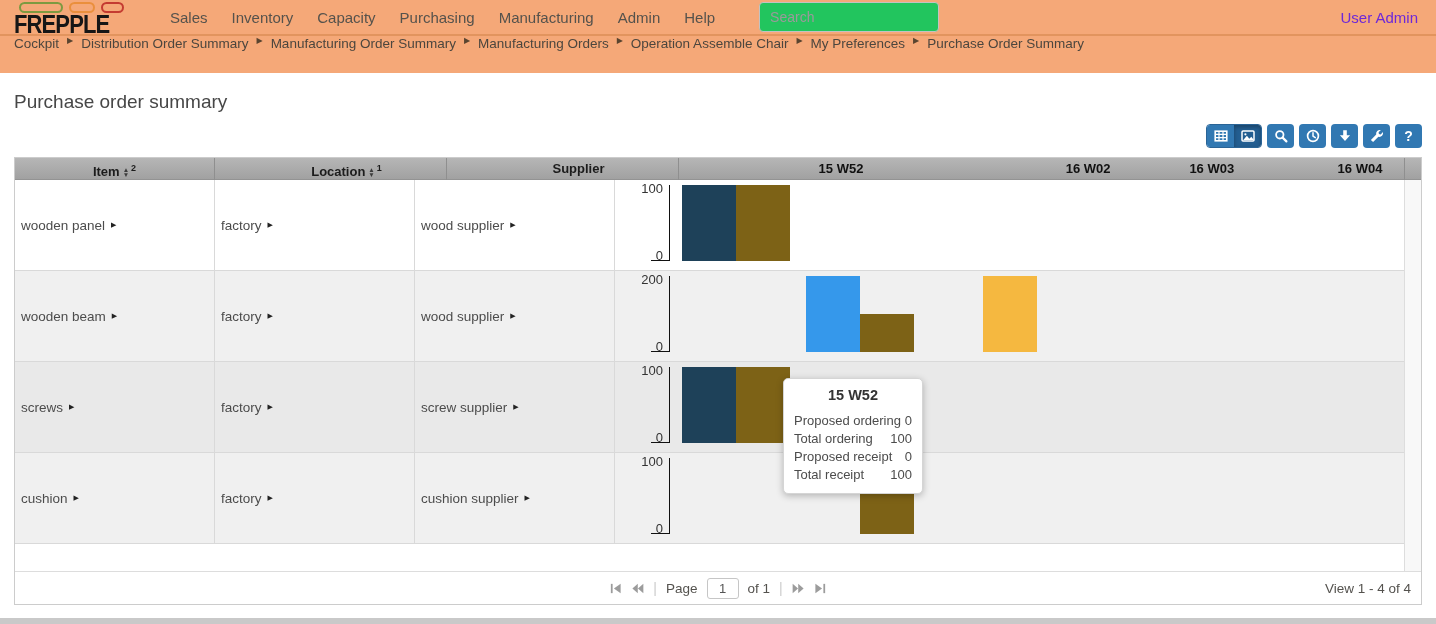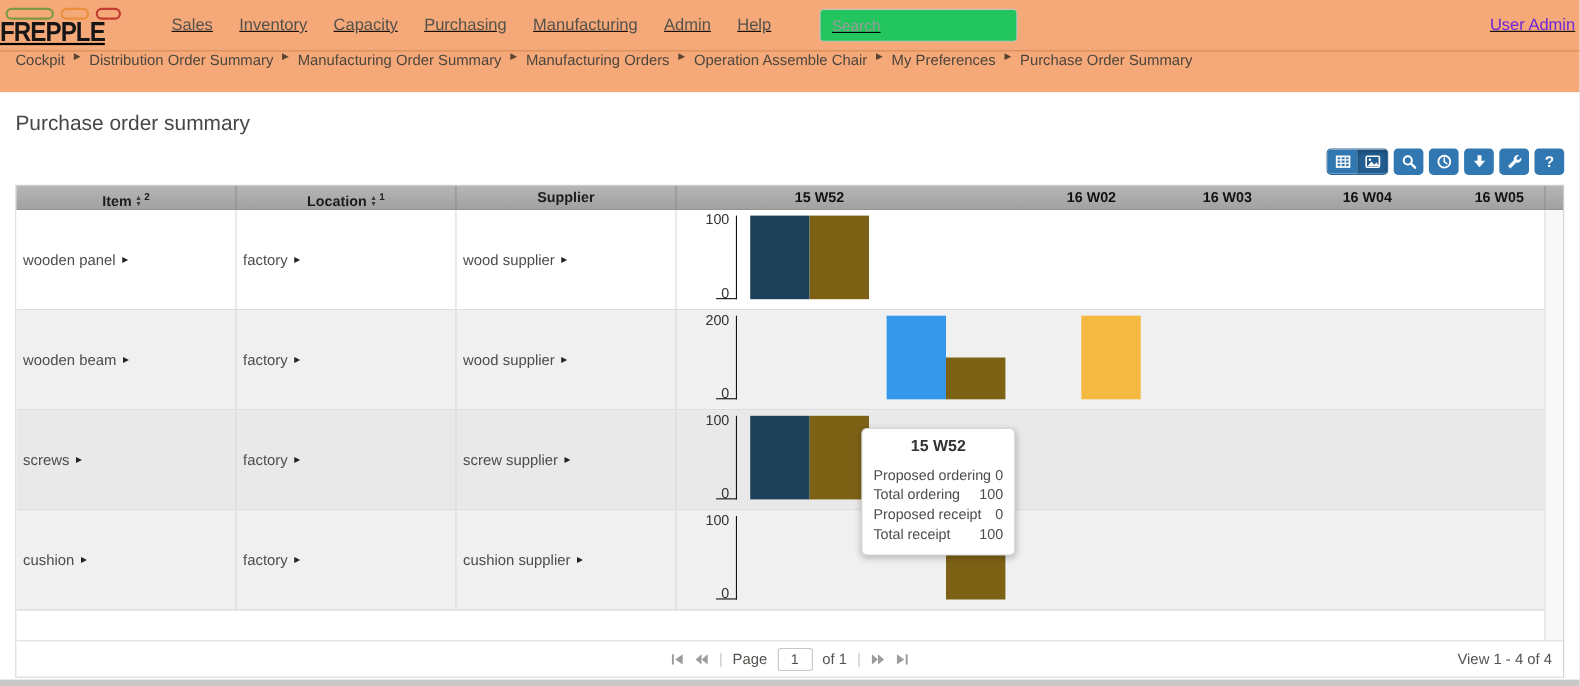--- a/index.html
+++ b/index.html
@@ -1,21 +1,21 @@
 <!DOCTYPE html>
 <html><head>
 <meta charset="utf-8">
 <style>
   * { margin:0; padding:0; box-sizing:border-box; }
   html,body { width:1436px; }
   body { background:#c9c9c9; font-family:"Liberation Sans", sans-serif; }
   .app { width:1436px; height:618px; background:#fff; }
 
   
-  .topnav { height:45px; background:#f5a878; display:flex; align-items:center; padding:0 0;text-decoration:underline; }
+  .topnav { height:34px; background:#f5a878; display:flex; align-items:center; padding:0 14px; }
   .logo { width:148px; }
   .pills { display:flex; gap:6px; margin:2px 0 0 5px; }
   .pill { height:11px; border-radius:6px; border:2px solid; background:transparent; }
   .pill.g { width:44px; border-color:#7d9a40; }
   .pill.o { width:26px; border-color:#ea8f3c; }
   .pill.r { width:23px; border-color:#c43b31; }
   .logotext { font-size:25px; font-weight:bold; color:#161616; letter-spacing:-1px;
               transform:scaleX(.88); transform-origin:left; line-height:22px; }
   .navitems { display:flex; align-items:flex-start; }
   .navitem { font-size:15px; color:#55524c; padding:0 8px; margin-right:8px; cursor:pointer; }
@@ -38,21 +38,21 @@
   .btngroup { display:flex; border:1px solid #2a6496; border-radius:4px; overflow:hidden; }
   .tbtn { width:27px; height:24px; background:#3178b2; border:none; display:flex; align-items:center;
           justify-content:center; cursor:pointer; border-radius:4px; padding:0; }
   .btngroup .tbtn { border-radius:0; height:22px; }
   .tbtn.active { background:#235e91; box-shadow:inset 0 2px 4px rgba(0,0,0,.3); }
   .tbtn .qmark { color:#fff; font-weight:bold; font-size:14px; line-height:1; }
 
   
   .grid { width:1408px; border:1px solid #cccccc; position:relative; background:#fff; }
   .ghead { height:22px; background:linear-gradient(#b6b6b6,#a1a1a1); display:flex; 
-           font-size:13px; font-weight:bold; color:#1c1c1c; border-bottom:1px solid #939393; }
+           font-size:13px; font-weight:bold; color:#1c1c1c; border-bottom:1px solid #939393;gap:32px; }
   .hcell { width:200px; text-align:center; border-right:1px solid #8f8f8f; height:22px; line-height:21px; }
   .hchart { flex:1; position:relative; height:22px; }
   .hstub { width:17px; height:22px; border-left:1px solid #8f8f8f; }
   .sorticon { display:inline-flex; flex-direction:column; vertical-align:middle; margin-left:3px; }
   .sorticon span { font-size:6.5px; line-height:4.5px; color:#3c3c3c; }
   .hsup { font-size:9px; vertical-align:super; margin-left:2px; font-weight:bold; }
   .week-label { position:absolute; top:0; transform:translateX(-50%); font-weight:bold; font-size:13px;
                 color:#111; line-height:22px; white-space:nowrap; }
 
   .gbody { position:relative; height:391px; background:#fff; }
@@ -198,21 +198,21 @@
             </span><span class="hsup">1</span>
         </div>
         <div class="hcell">
           <span>Supplier</span>
         </div>
         <div class="hchart">
             <span class="week-label" style="left: 130px;">15 W52</span>
             <span class="week-label" style="left: 253.6px; margin-top: 20px;">16 W01</span>
             <span class="week-label" style="left: 377.2px;">16 W02</span>
             <span class="week-label" style="left: 500.8px;">16 W03</span>
-            <span class="week-label" style="left: 628px;">16 W04</span>
+            <span class="week-label" style="left: 649px;">16 W04</span>
             <span class="week-label" style="left: 748px;">16 W05</span>
           </div>
         <div class="hstub"></div>
       </div>
 
       <div class="gbody">
         <div class="grow r0">
           <div class="cell">
               <span>wooden panel</span>
               <span class="caret">▶</span>

